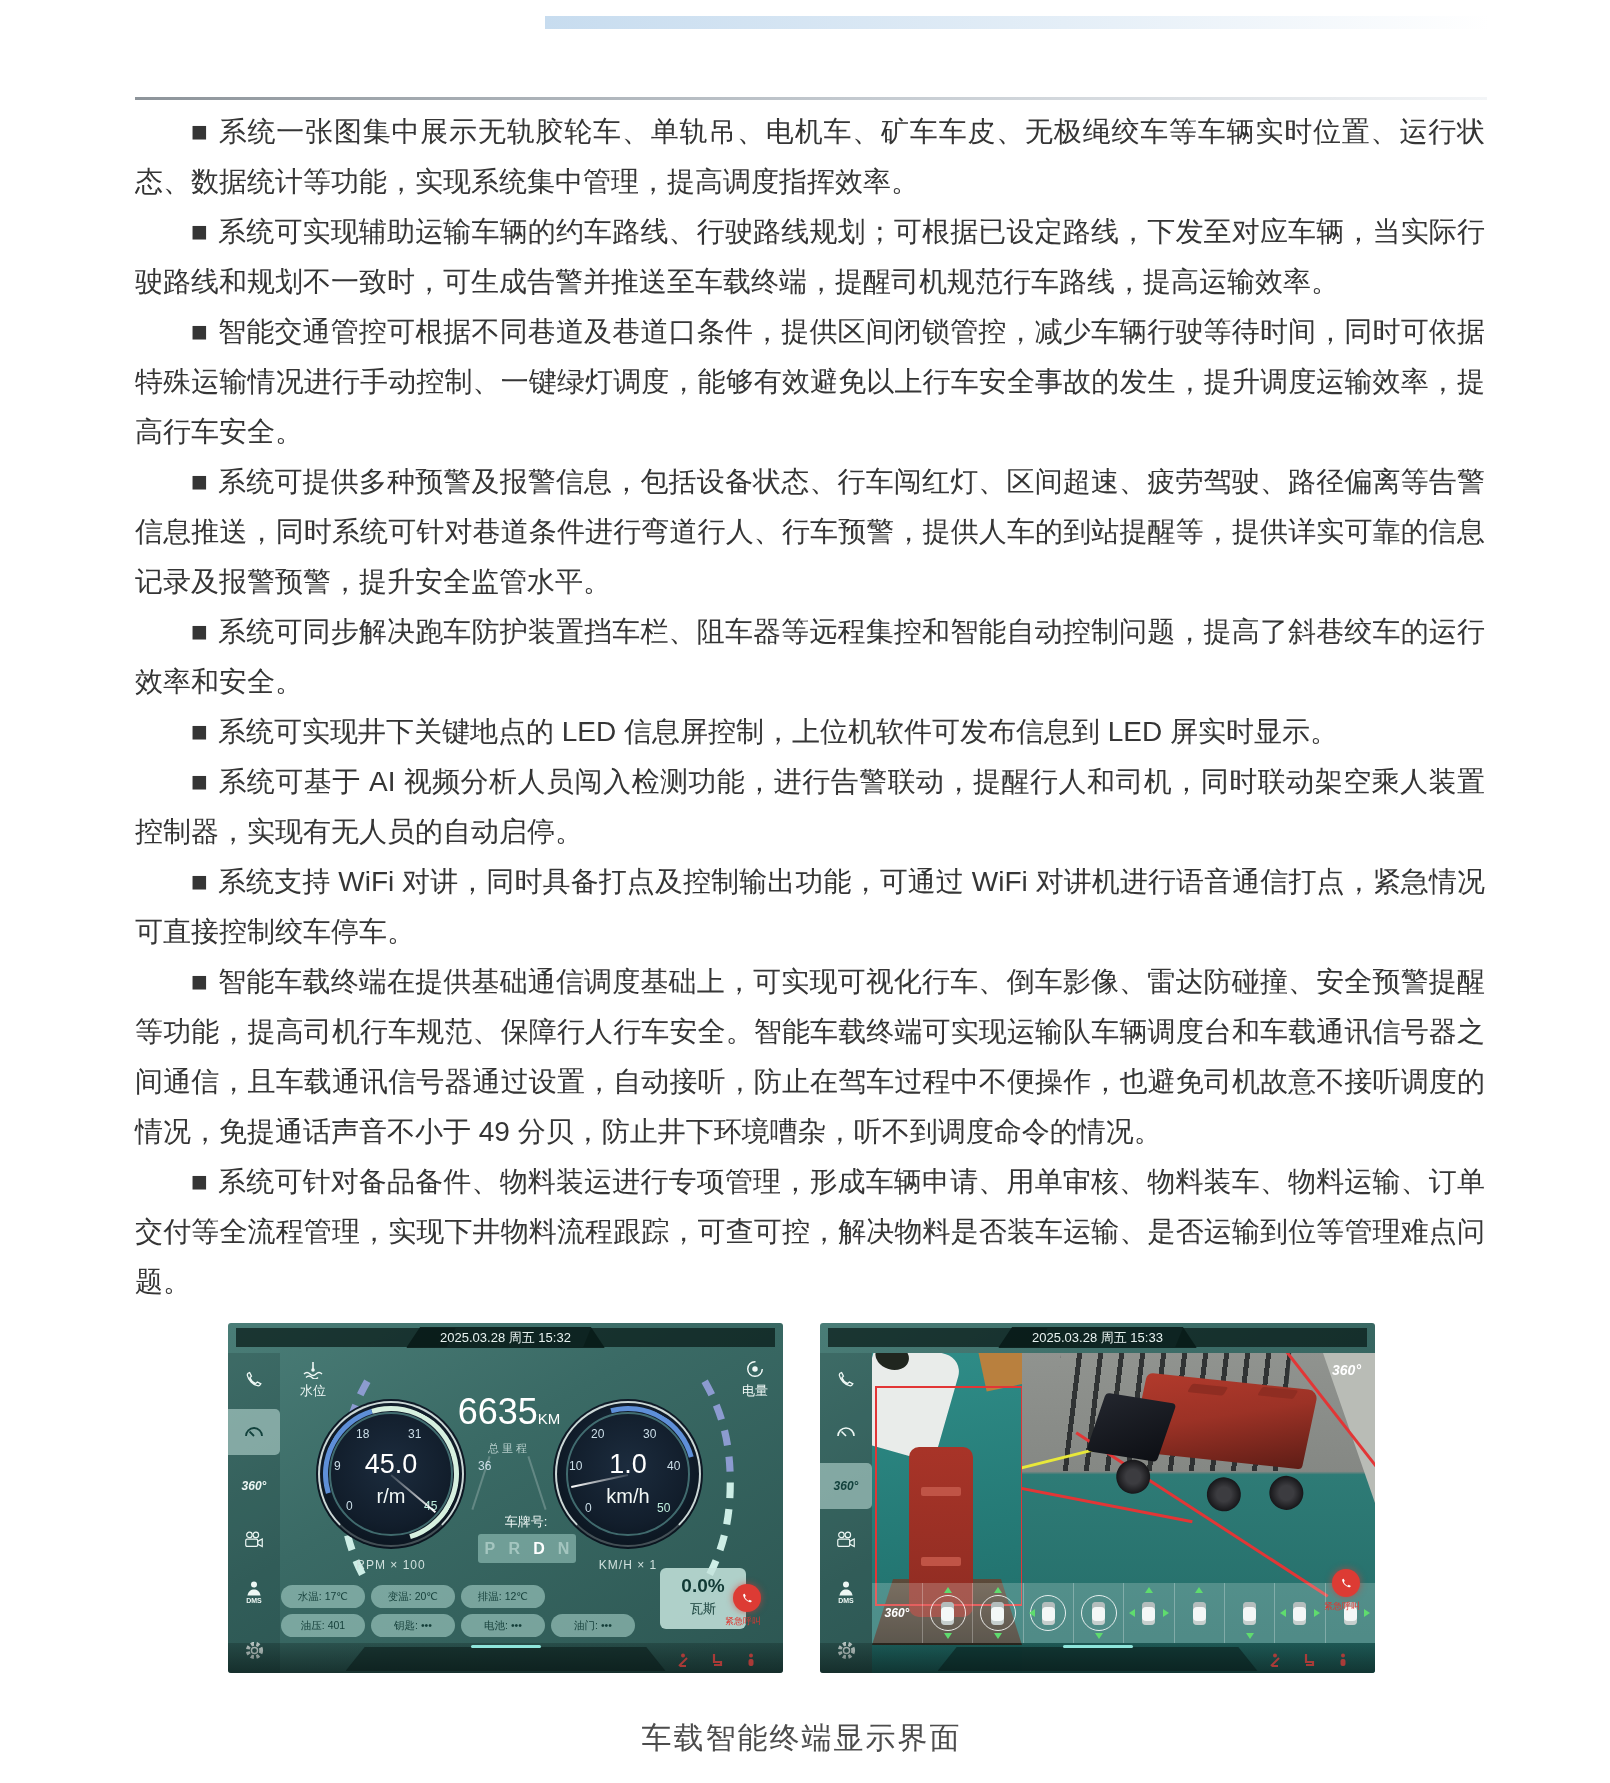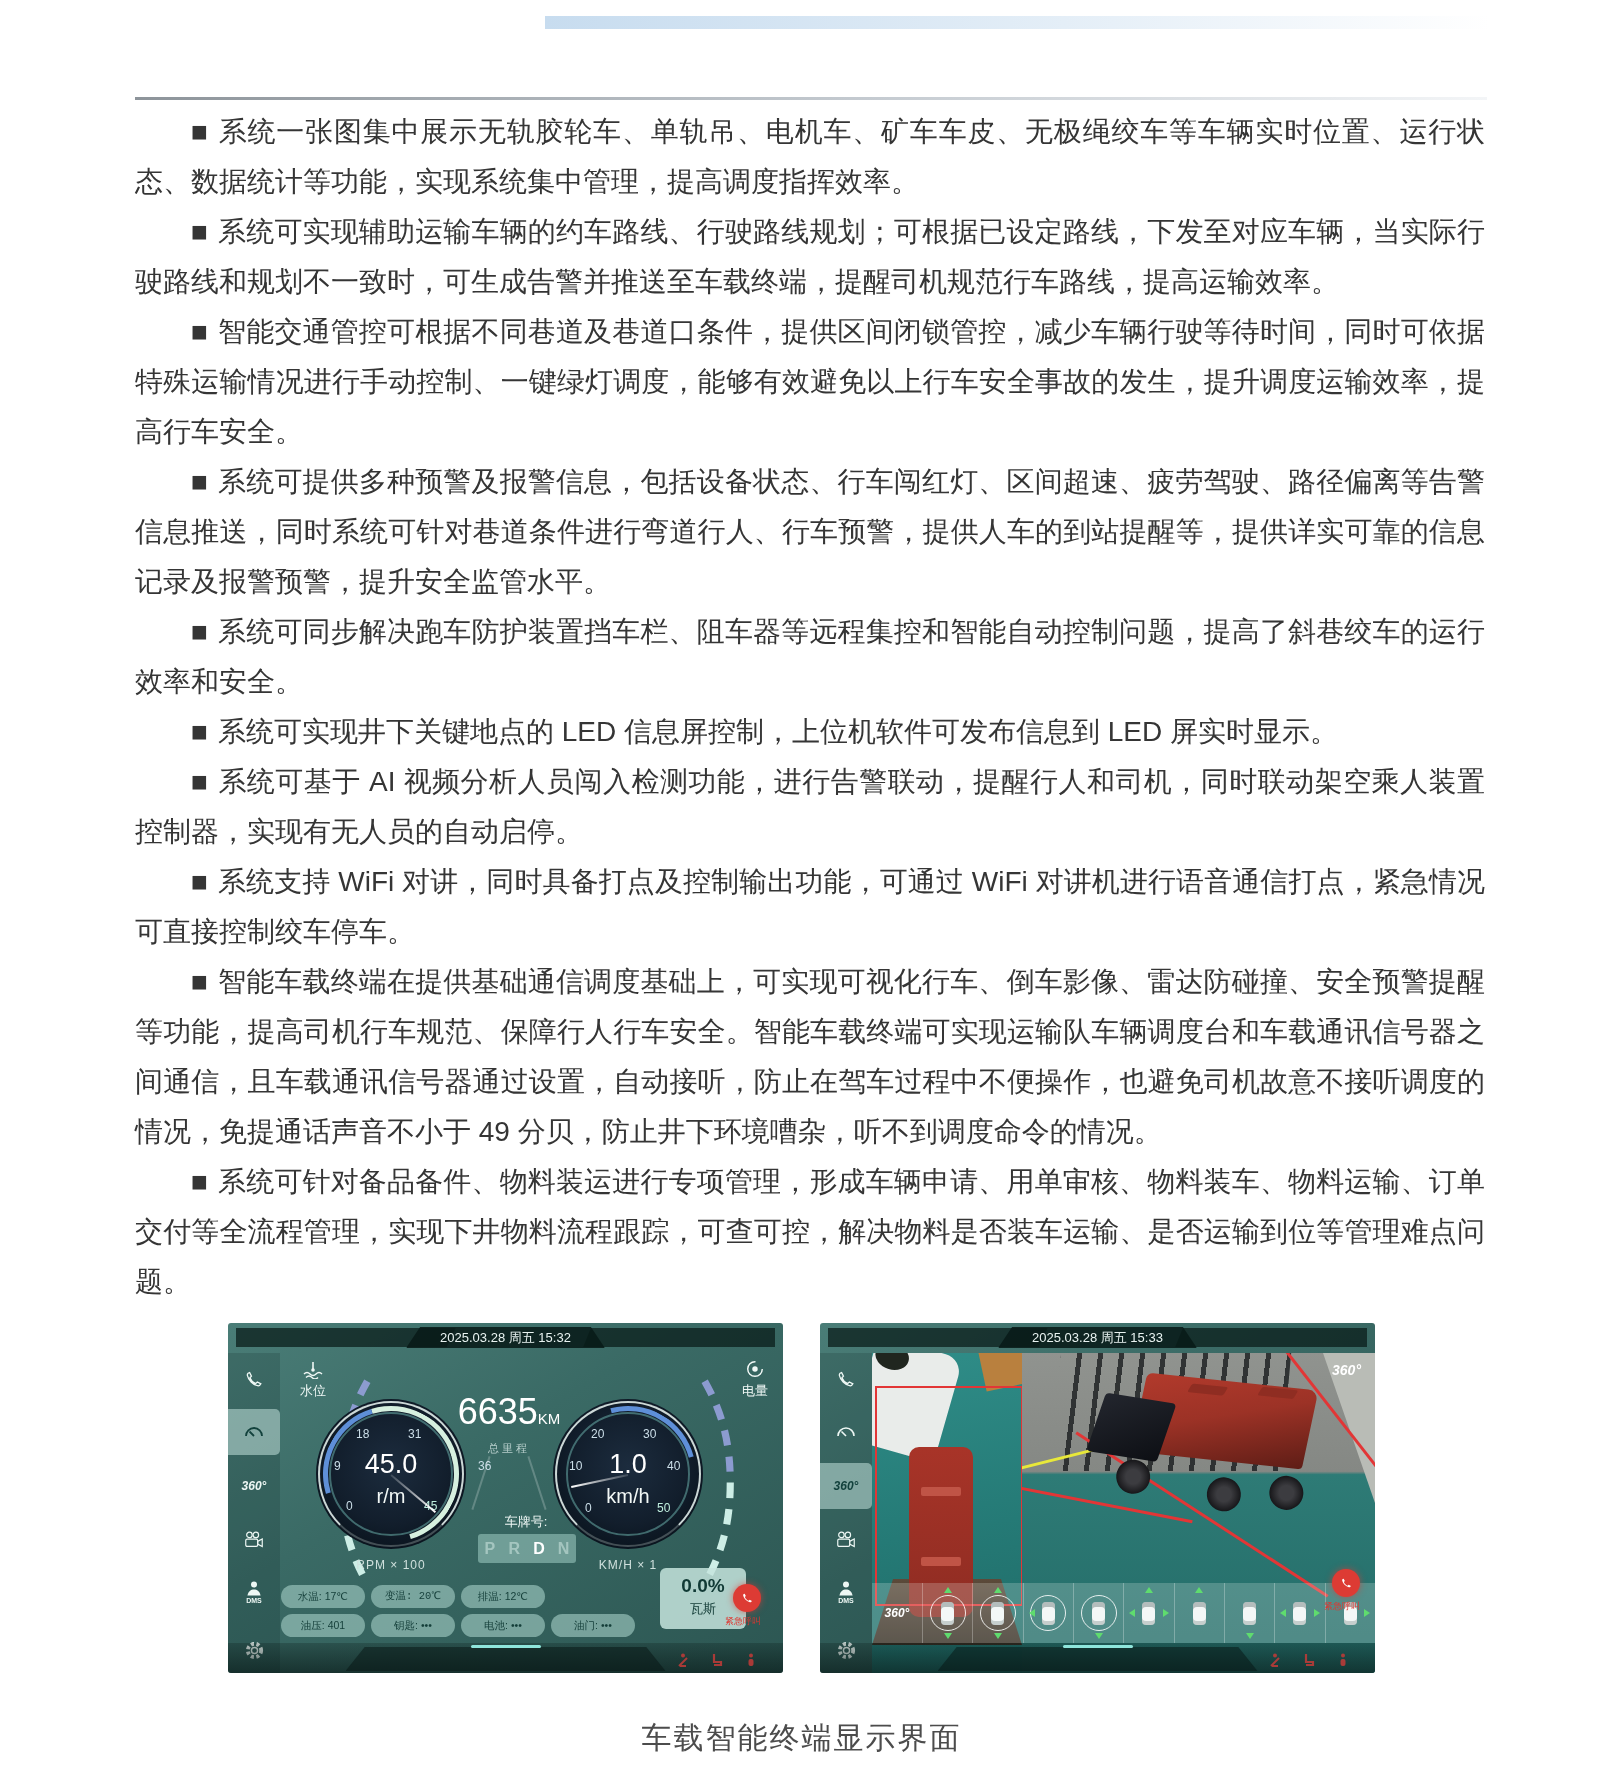--- a/index.html
+++ b/index.html
@@ -298,21 +298,21 @@
 
     <div class="plate-label">车牌号:</div>
     <div class="gearbox">
       <span class="gear">P</span>
       <span class="gear">R</span>
       <span class="gear active">D</span>
       <span class="gear">N</span>
     </div>
 
     <div class="chip" style="left:53px;top:262px;">水温: 17℃</div>
-    <div class="chip" style="left:143px;top:262px;font-family:Liberation Mono, monospace;">变温: 20℃</div>
+    <div class="chip" style="left:143px;top:262px;">变温: 20℃</div>
     <div class="chip" style="left:233px;top:262px;">排温: 12℃</div>
     <div class="chip" style="left:53px;top:291px;">油压: 401</div>
     <div class="chip" style="left:143px;top:291px;">钥匙: •••</div>
     <div class="chip" style="left:233px;top:291px;">电池: •••</div>
     <div class="chip" style="left:323px;top:291px;">油门: •••</div>
 
     <div class="gas">
       <div class="gas-val">0.0%</div>
       <div class="gas-lab">瓦斯</div>
     </div>

